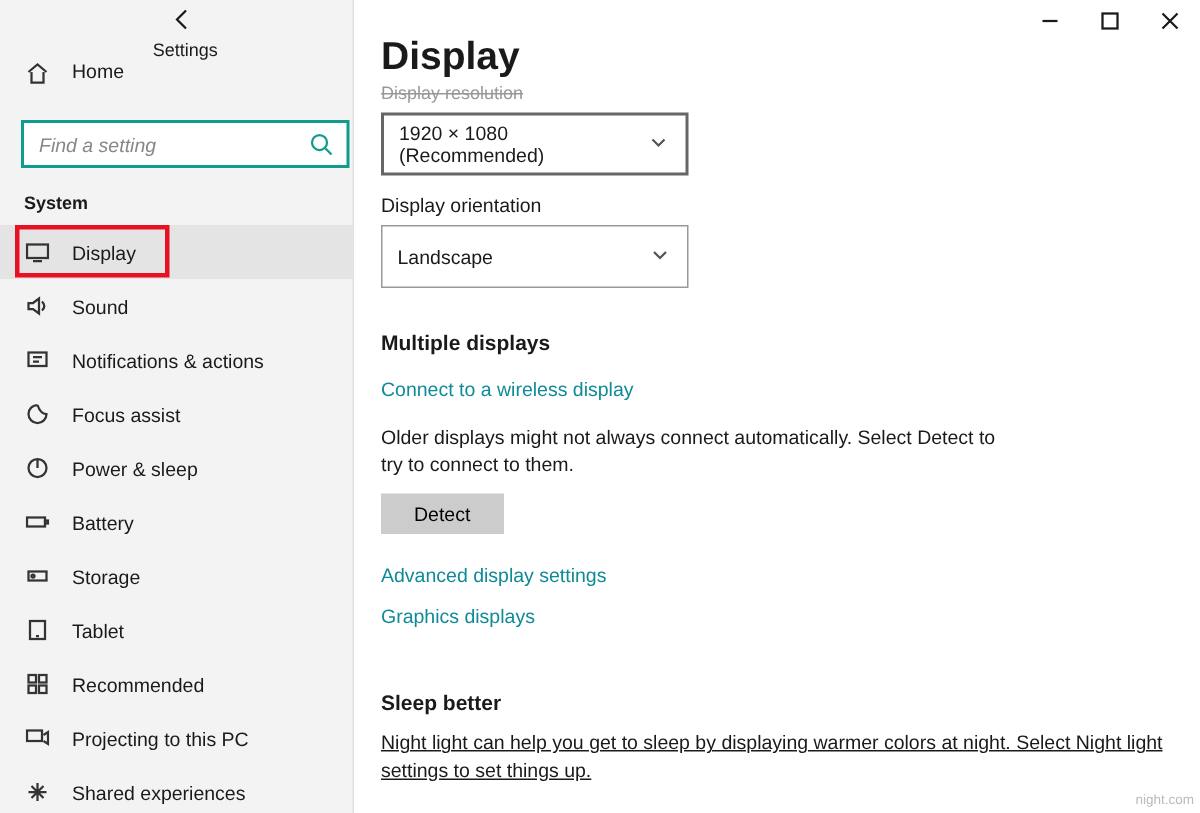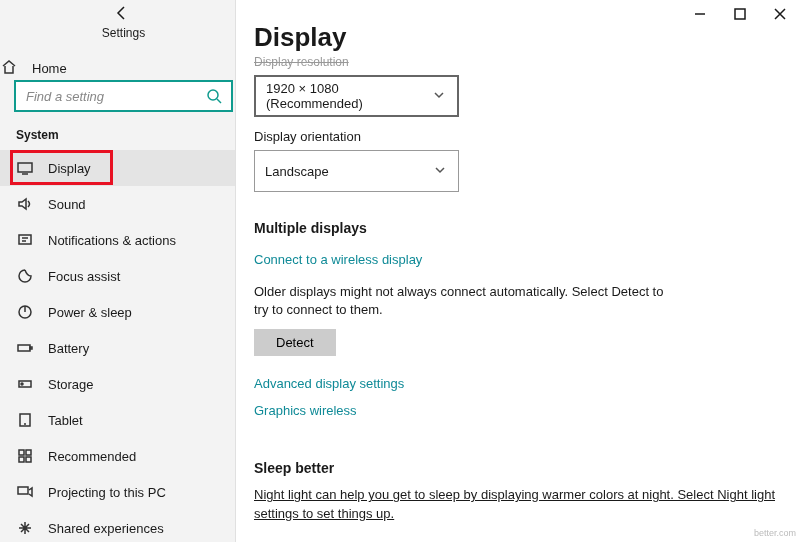--- a/index.html
+++ b/index.html
@@ -34,22 +34,23 @@
     display: flex; align-items: center; justify-content: center;
     cursor: pointer;
     color: #1a1a1a;
   }
   .title-text {
     font-size: 12px;
     margin-left: 4px;
   }
   .home-row {
     display: flex;
-    align-items: flex-end;
+    align-items: flex-start;
     height: 36px;
+    padding-left: 16px;
     cursor: pointer;
   }
   .icon {
     width: 18px; height: 18px;
     display: inline-flex; align-items: center; justify-content: center;
     margin-right: 14px;
     color: #333;
   }
   .search-wrap {
     margin: 4px 2px 12px 14px;
@@ -356,22 +357,22 @@
           <path d="M4 6 L8 10 L12 6"></path>
         </svg></span>
   </div>
 
   <h2 class="section">Multiple displays</h2>
   <div class="link">Connect to a wireless display</div>
   <div class="desc">Older displays might not always connect automatically. Select Detect to try to connect to them.</div>
   <button class="btn">Detect</button>
   <div style="height:14px"></div>
   <div class="link">Advanced display settings</div><br>
-  <div class="link">Graphics wireless</div>
+  <div class="link">Graphics displays</div>
 
   <h2 class="section" style="margin-top:36px">Sleep better</h2>
   <div class="full-desc">Night light can help you get to sleep by displaying warmer colors at night. Select Night light settings to set things up.</div>
 
   <h2 class="section">Help from the web</h2>
   
 </div>
 
-<div class="watermark">better.com</div>
+<div class="watermark">night.com</div>
 
 </body></html>

